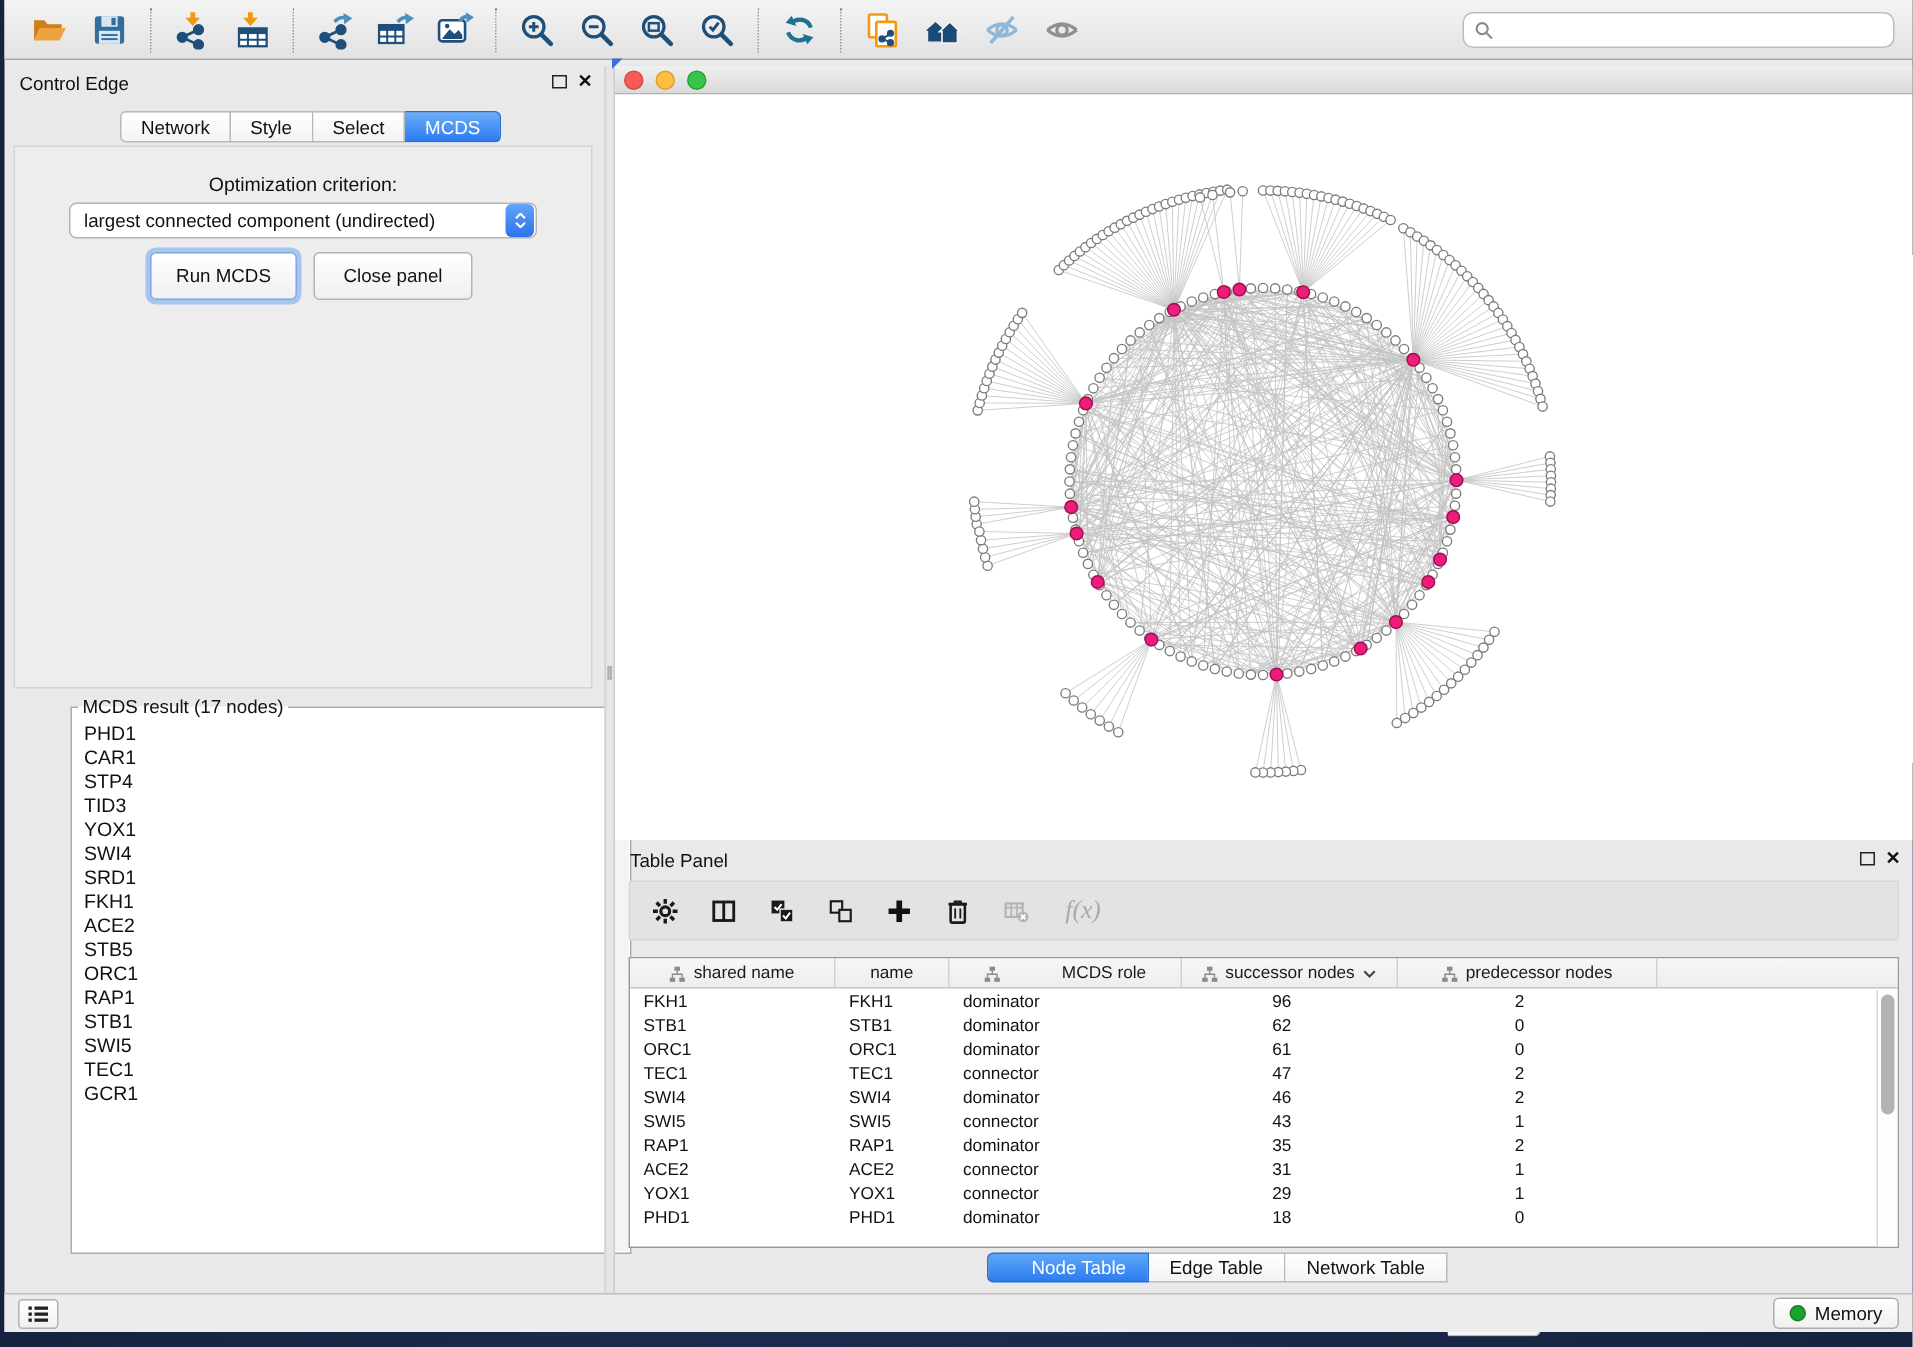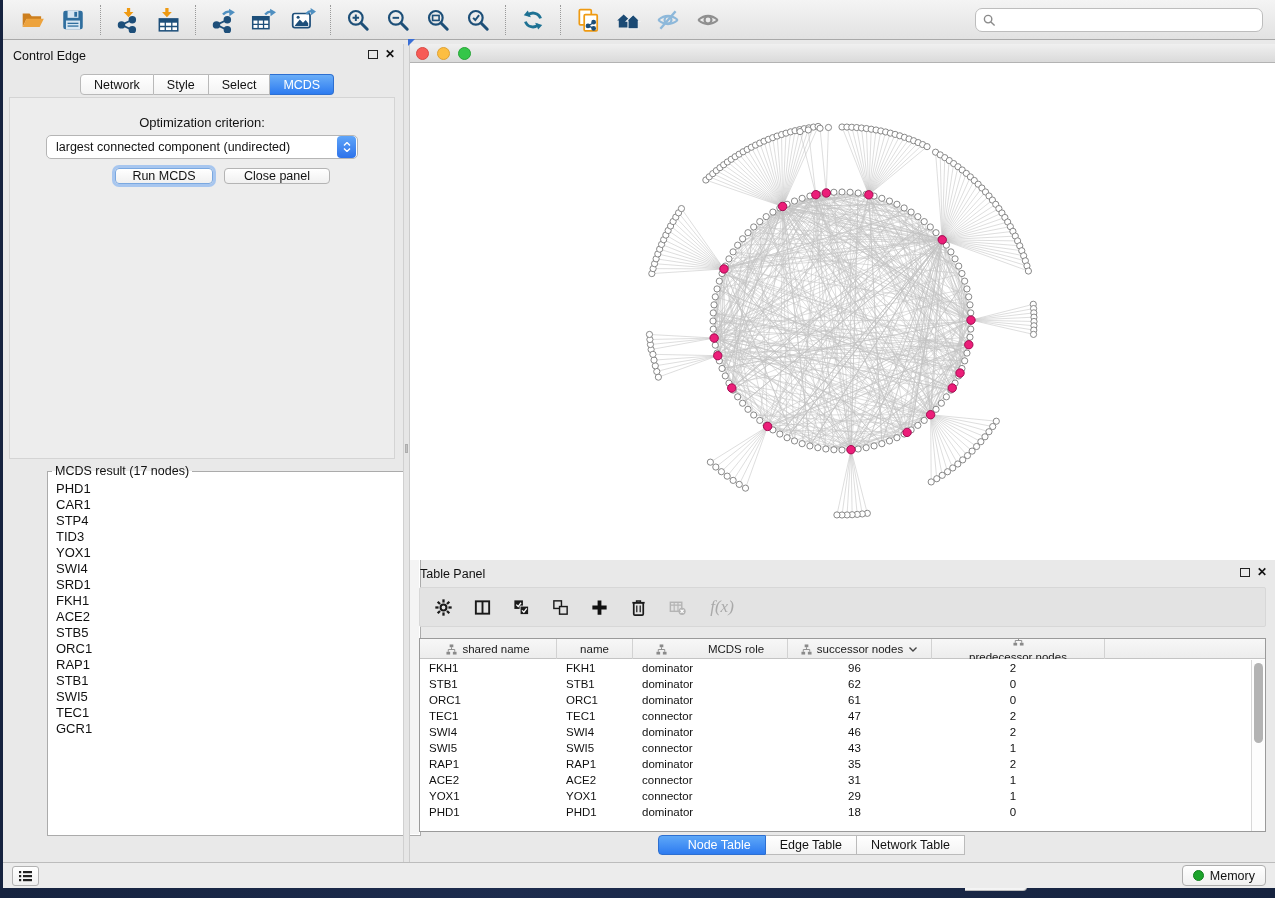--- a/index.html
+++ b/index.html
@@ -42,23 +42,23 @@
     background:#ededed; border:1px solid #d4d4d4; }
   #opt-label { position:absolute; left:0; top:17px; width:100%; text-align:center; font-size:13px; color:#111; }
   #criterion { position:absolute; left:36px; top:37px; width:312px; height:24px; background:#fff;
     border:1px solid #b5b5b5; border-radius:5px; display:flex; align-items:center; }
   #criterion .crit-text { flex:1; font-size:12.5px; color:#111; padding-left:9px; white-space:nowrap; }
   #criterion .stepper { width:19px; height:22px; margin-right:1px; border-radius:4px;
     background:linear-gradient(#5fa5f9,#2d72ea); display:flex; flex-direction:column;
     align-items:center; justify-content:center; gap:2px; }
   .chev { width:8px; height:4px; }
   #cp-buttons { position:absolute; left:0; top:70px; width:100%; height:30px; }
-  .btn { position:absolute; height:16px; background:linear-gradient(#ffffff,#f0f0f0);
+  .btn { position:absolute; height:32px; background:linear-gradient(#ffffff,#f0f0f0);
     border:1px solid #b4b4b4; border-radius:4px; font-size:12.5px; color:#111;
-    display:flex; align-items:center; justify-content:center;margin-left:15px; }
+    display:flex; align-items:center; justify-content:center; }
   #run-btn { left:90px; width:98px; border-color:#7aa8e0; box-shadow:0 0 0 3px rgba(110,165,240,.55); }
   #closepanel-btn { left:199px; width:106px; }
 
   fieldset#mcds-box { position:absolute; left:9px; top:420px; width:374px; height:372px;
     border:1px solid #ababab; background:#fff;margin-left:35px; }
   fieldset#mcds-box legend { font-size:12.5px; color:#111; margin-left:4px; padding:0 3px; }
   #mcds-list { position:absolute; left:1px; top:0px; right:15px; bottom:1px; overflow:hidden;
     padding:3px 0 0 7px; background:#fff; }
   .mcds-item { font-size:13px; color:#111; line-height:16px; }
   #mcds-scroll { position:absolute; right:1px; top:0; width:14px; bottom:1px;
@@ -1302,21 +1302,21 @@
               <rect x="4" y="0.5" width="4" height="3" fill="#8a8a8a"></rect>
               <path d="M6 3.5 V6 M2.5 8.5 V6 H9.5 V8.5" stroke="#8a8a8a" stroke-width="1" fill="none"></path>
               <rect x="0.5" y="8.5" width="4" height="3" fill="#8a8a8a"></rect>
               <rect x="7.5" y="8.5" width="4" height="3" fill="#8a8a8a"></rect>
             </svg>
             <span>successor nodes</span>
             <svg class="sorticon" viewBox="0 0 10 7">
               <path d="M1.5 1.5 L5 5 L8.5 1.5" stroke="#444" stroke-width="1.4" fill="none"></path>
             </svg>
           </div>
-          <div class="th" style="width: 173px; flex-direction: column;">
+          <div class="th" style="width: 173px;">
             <svg class="colicon" viewBox="0 0 12 12">
               <rect x="4" y="0.5" width="4" height="3" fill="#8a8a8a"></rect>
               <path d="M6 3.5 V6 M2.5 8.5 V6 H9.5 V8.5" stroke="#8a8a8a" stroke-width="1" fill="none"></path>
               <rect x="0.5" y="8.5" width="4" height="3" fill="#8a8a8a"></rect>
               <rect x="7.5" y="8.5" width="4" height="3" fill="#8a8a8a"></rect>
             </svg>
             <span>predecessor nodes</span>
           </div>
           <div class="th" style="flex: 1 1 0%;"></div>
         </div>

